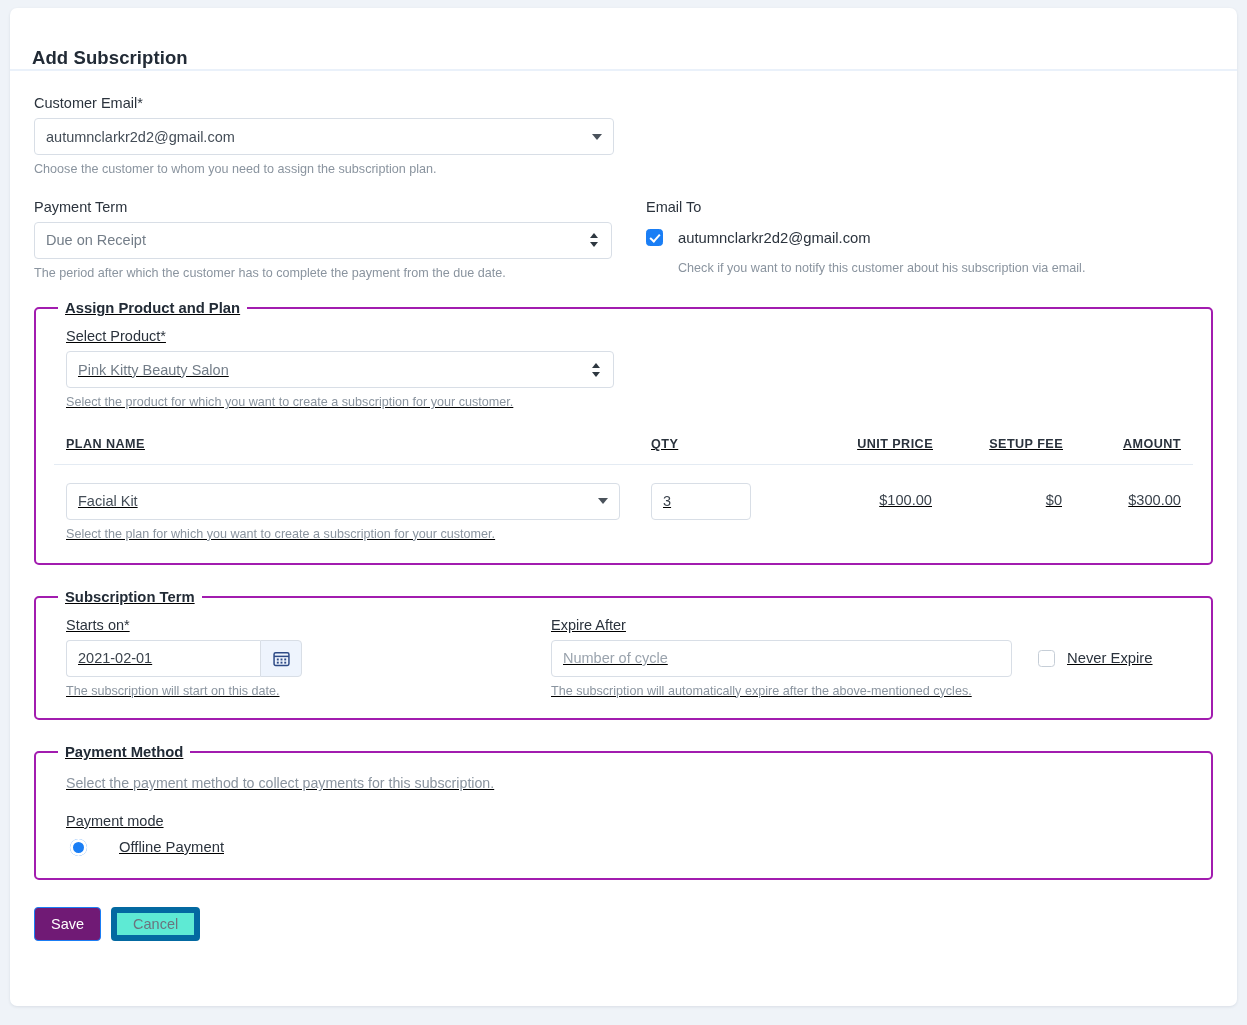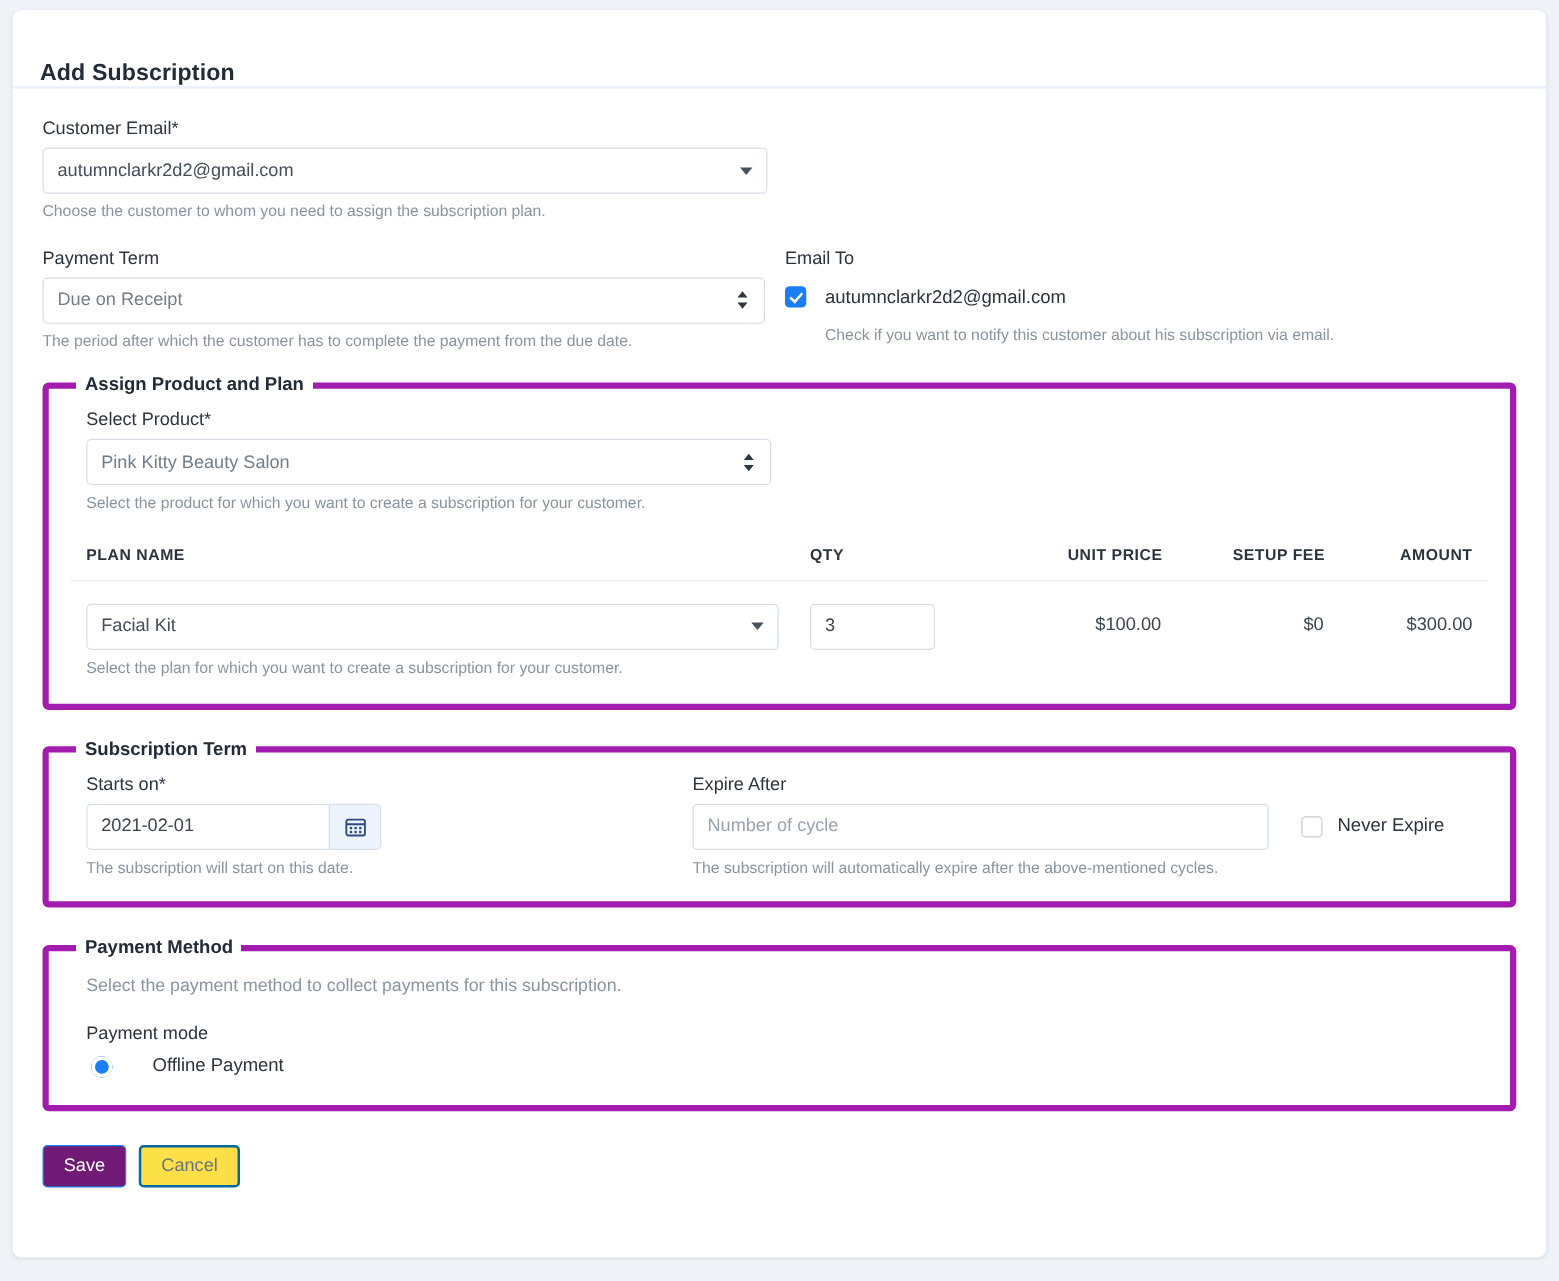--- a/index.html
+++ b/index.html
@@ -114,24 +114,25 @@
     box-shadow: inset 0 0 0 3px #ffffff;
   }
   .radio::after {
     content: ""; position: absolute;
     left: 5.5px; top: 5.5px; width: 6px; height: 6px;
     border-radius: 50%; background: #1a7ef5;
   }
 
   
   fieldset {
-    border: 5px solid #a21caf;
+    border: 2px solid #a21caf;
     border-radius: 5px;
     margin: 0;
     padding: 6px 18px 18px 18px;
+    text-decoration: underline;
   }
   legend {
     font-size: 14.8px;
     font-weight: bold;
     color: #222b36;
     padding: 0 7px;
     margin-left: 4px;
   }
 
   
@@ -175,21 +176,21 @@
   }
 
   
   .btn {
     height: 34px; border-radius: 4px;
     font-size: 14.5px; display: inline-flex;
     align-items: center; justify-content: center;
     padding: 0 16px; cursor: pointer;
   }
   .btn-primary { background: #701a75; color: #fff; border: 1px solid #1a7ef5; }
-  .btn-secondary { background: #fde047; color: #6b747e; border: 2px solid #0369a1; }
+  .btn-secondary { background: #5eead4; color: #6b747e; border: 6px solid #0369a1; }
 </style>
 </head>
 <body>
 
 <div class="page">
   <div class="card">
 
     <div class="card-header">
       <div class="card-title">Add Subscription</div>
     </div>
@@ -208,21 +209,21 @@
       <div class="row-2col" style="margin-top:20px;">
         <div style="width:578px;">
           <label class="label">Payment Term</label>
           <div class="ctrl">
             <span class="val" style="color:#737d88;">Due on Receipt</span>
             <span class="caret-updown"></span>
           </div>
           <div class="hint">The period after which the customer has to complete the payment from the due date.</div>
         </div>
 
-        <div style="margin-left:16px;">
+        <div style="margin-left:34px;">
           <label class="label">Email To</label>
           <div style="display:flex; align-items:center; height:32px;">
             <span class="cb checked"></span>
             <span style="font-size:14.8px;color:#2b333d;margin-left:15px;">autumnclarkr2d2@gmail.com</span>
           </div>
           <div class="hint" style="margin-left:32px;">Check if you want to notify this customer about his subscription via email.</div>
         </div>
       </div>
 
       <fieldset style="margin-top:18px;">

